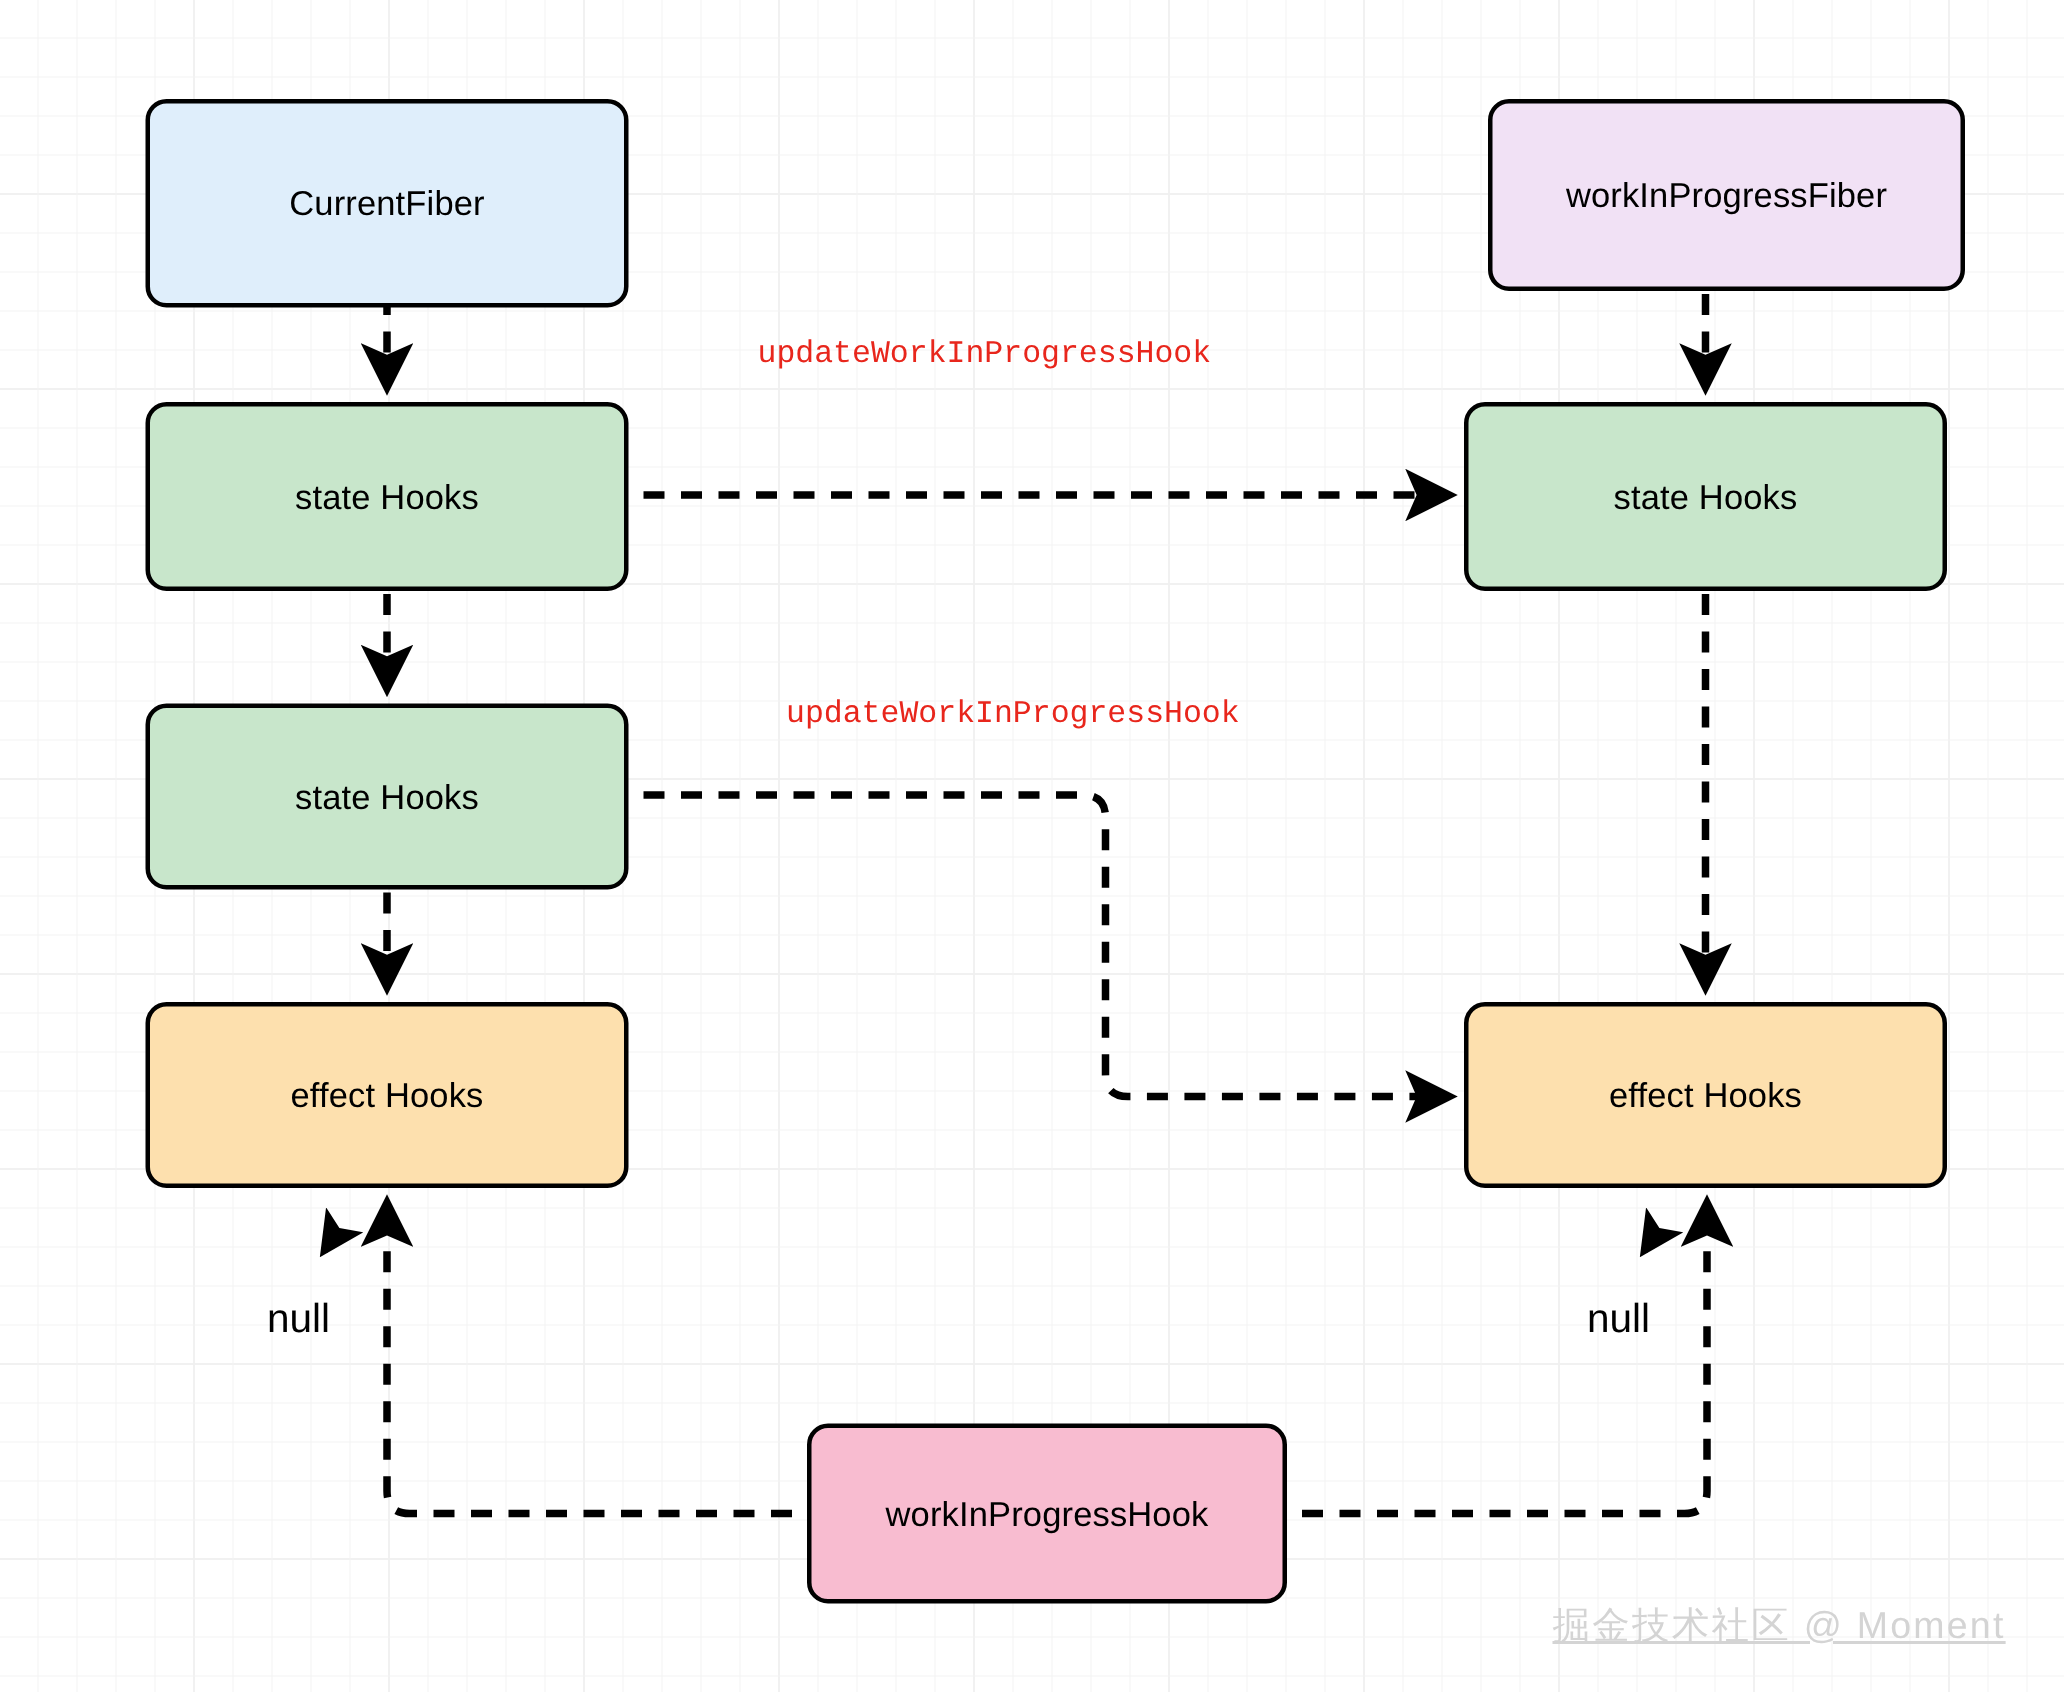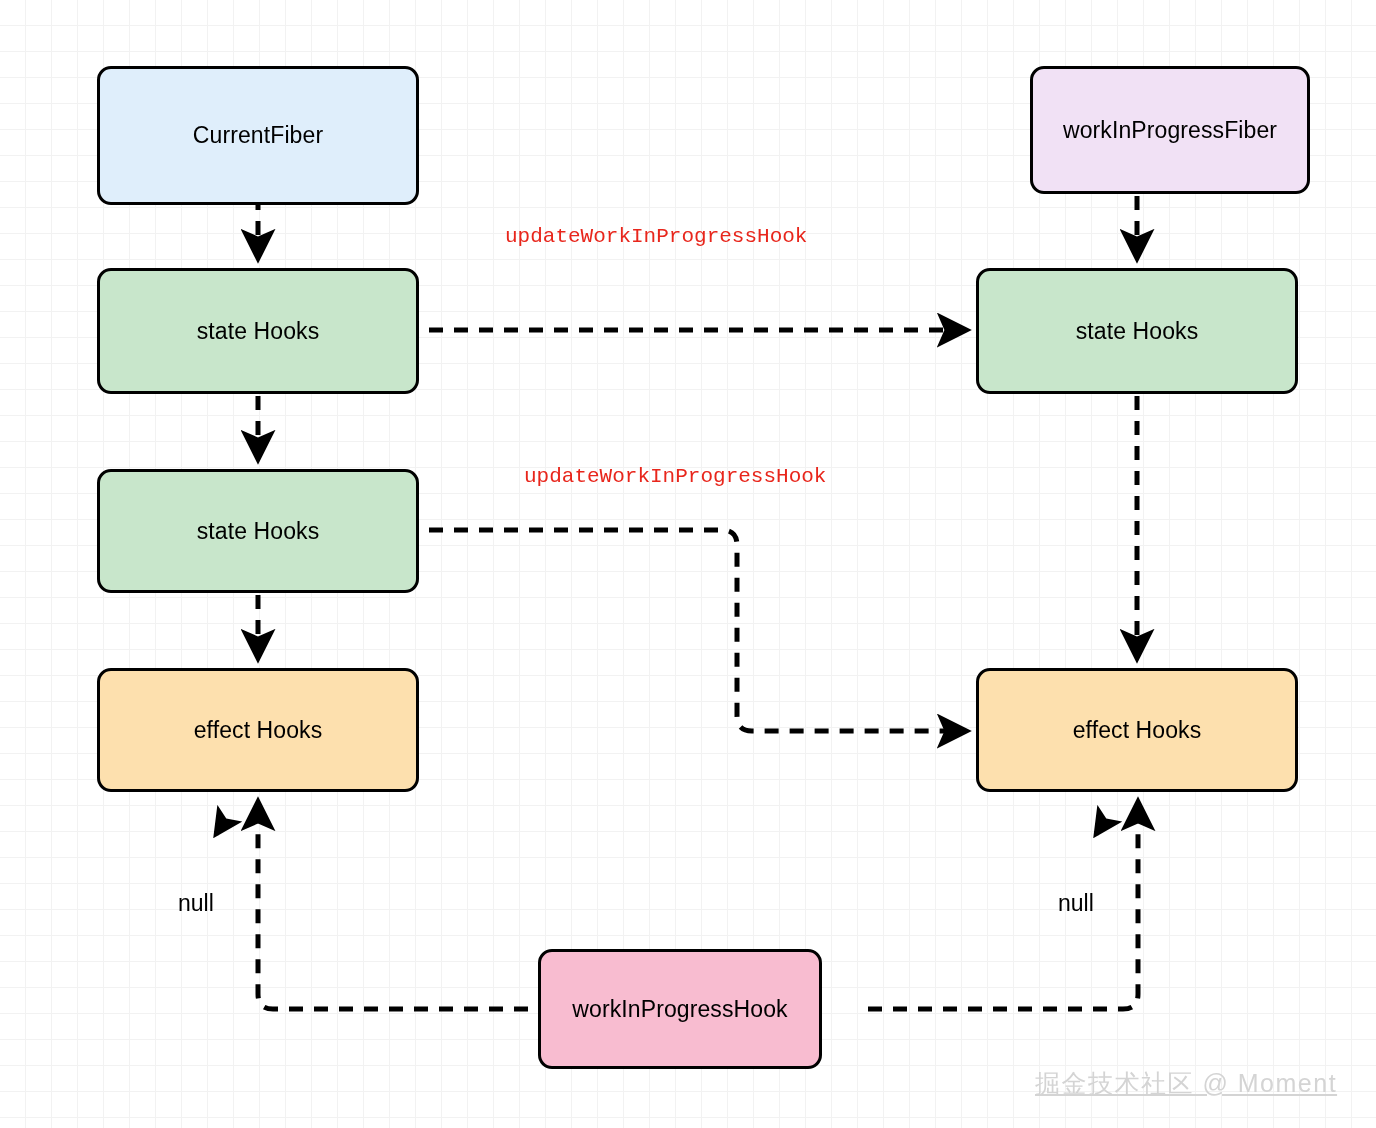--- a/index.html
+++ b/index.html
@@ -56,24 +56,23 @@
     position: absolute;
     color: #e8261c;
     font-size: 21px;
     white-space: nowrap;
     z-index: 3;
     font-family: Liberation Mono, monospace;
   }
   .null-label {
     position: absolute;
     color: #000000;
-    font-size: 23px;
+    font-size: 27px;
     white-space: nowrap;
     z-index: 3;
-    margin-top: 26px;
   }
   .watermark {
     position: absolute;
     color: #d4d4d4;
     font-size: 25px;
     white-space: nowrap;
     letter-spacing: 1.5px;
     z-index: 3;
     text-decoration: underline;
   }
@@ -129,33 +128,33 @@
   </div>
 
   <div class="node" style="left:97px; top:469px; width:322px; height:124px; background:#c8e6cb;">
     <span>state Hooks</span>
   </div>
 
   <div class="node" style="left:97px; top:668px; width:322px; height:124px; background:#fde0ae;">
     <span>effect Hooks</span>
   </div>
 
-  <div class="node" style="left:1030px; top:66px; width:280px; height:128px; background:#f1e1f5;">
+  <div class="node" style="left:992px; top:66px; width:318px; height:128px; background:#f1e1f5;">
     <span>workInProgressFiber</span>
   </div>
 
   <div class="node" style="left:976px; top:268px; width:322px; height:126px; background:#c8e6cb;">
     <span>state Hooks</span>
   </div>
 
   <div class="node" style="left:976px; top:668px; width:322px; height:124px; background:#fde0ae;">
     <span>effect Hooks</span>
   </div>
 
-  <div class="node" style="left:538px; top:949px; width:284px; height:120px; background:#f8bcd0;">
+  <div class="node" style="left:538px; top:949px; width:320px; height:120px; background:#f8bcd0;">
     <span>workInProgressHook</span>
   </div>
 
   <div class="edge-label" style="left:505px; top:225px;">updateWorkInProgressHook</div>
 
   <div class="edge-label" style="left:524px; top:465px;">updateWorkInProgressHook</div>
 
   <div class="null-label" style="left:178px; top:864px;">null</div>
 
   <div class="null-label" style="left:1058px; top:864px;">null</div>

